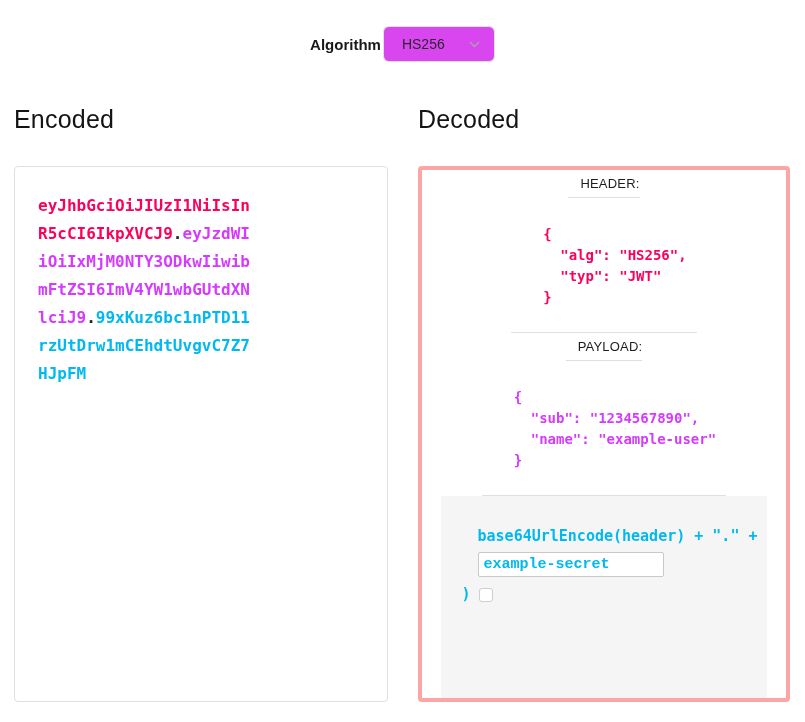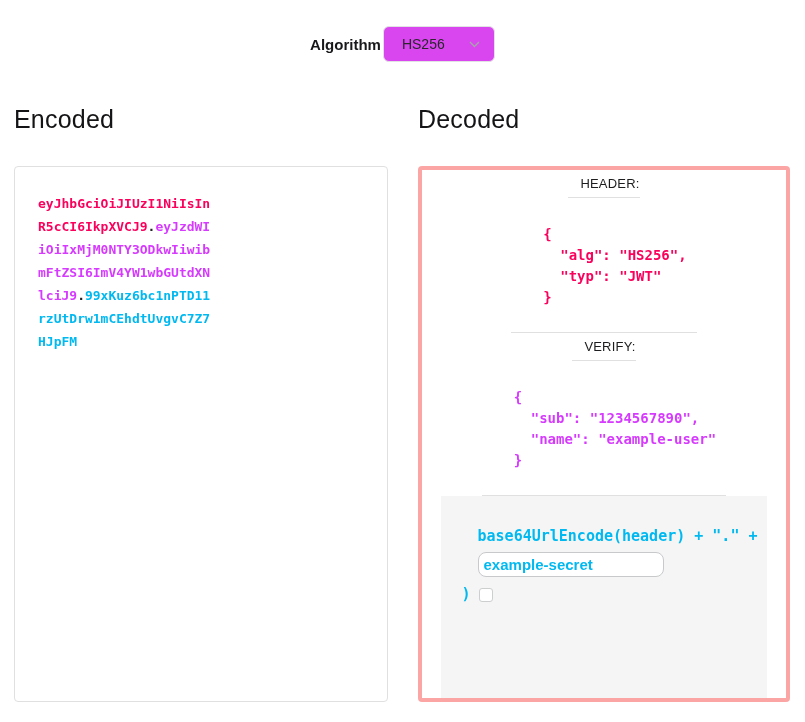--- a/index.html
+++ b/index.html
@@ -16,22 +16,22 @@
   .select-value { font-size:14px; color:#28282b; }
   .chev { display:block; }
 
   
   .cols { display:grid; grid-template-columns:374px 372px; column-gap:30px; padding:0 14px 0 14px; margin-top:42px; }
   h1.col-title { font-size:25px; font-weight:400; line-height:30px; color:#141416; margin-bottom:32px; letter-spacing:0.2px; }
 
   
   .encoded-box { height:536px; border:1px solid #e0e0e0; border-radius:4px;
     padding:25px 18px 0 23px; background:#fff; cursor:text; }
-  .token { font-family:"DejaVu Sans Mono", monospace; font-weight:700; font-size:13px;
-    line-height:23px; width:calc(22ch + 2px); word-break:break-all; letter-spacing:0; }
+  .token { font-family:"DejaVu Sans Mono", monospace; font-weight:700; font-size:16px;
+    line-height:28px; width:calc(22ch + 2px); word-break:break-all; letter-spacing:0; }
   .tok-header { color:var(--c-header,#fb015b); }
   .tok-dot { color:#232326; }
   .tok-payload { color:var(--c-payload,#d63aff); }
   .tok-sig { color:var(--c-signature,#00b9f1); }
 
   
   .decoded-panel { height:536px; border:4px solid #fca5a5; border-radius:4px;
     display:flex; flex-direction:column; overflow:hidden; background:#fff;align-items:center; }
   .sec-bar { flex:0 0 28px; display:flex; align-items:center; padding-left:12px;
     font-size:13px; color:#1d1d1f; letter-spacing:0.2px; background:#fff;
@@ -40,22 +40,22 @@
     font-family:"DejaVu Sans Mono", monospace; font-weight:700; font-size:14px; line-height:21px;
     white-space:pre; cursor:text; background:#fff; }
   .json-header { color:var(--c-header,#fb015b); }
   .json-payload { color:var(--c-payload,#d63aff); }
 
   .sig-area { flex:1 1 auto; background:#f5f5f6; padding:27px 10px 0 21px;
     font-family:"DejaVu Sans Mono", monospace; font-weight:700; font-size:15px; line-height:27px;
     color:var(--c-signature,#00b9f1); }
   .sig-indent { padding-left:16px; }
   .secret-input { display:block; margin:2px 0 4px 16px; width:186px; height:25px;
-    border:1px solid #c8c9cb; border-radius:8px; background:#fff; padding:0 5px;
-    font-family:Liberation Sans, sans-serif; font-weight:700; font-size:15px;
+    border:1px solid #c8c9cb; border-radius:2px; background:#fff; padding:0 5px;
+    font-family:Liberation Mono, monospace; font-weight:700; font-size:15px;
     color:var(--c-signature,#00b9f1); outline:none; }
   .sig-close-row { display:flex; align-items:center; gap:8px; margin-top:2px; }
   .b64-checkbox { appearance:none; -webkit-appearance:none; width:14px; height:14px;
     border:1px solid #cdced0; border-radius:3px; background:#fff; cursor:pointer; margin:0; }
   .chk-label { cursor:pointer; }
 </style>
 </head>
 <body>
 
 <div class="page">
@@ -82,21 +82,21 @@
     <div class="col">
       <h1 class="col-title">Decoded</h1>
       <div class="decoded-panel">
 
         <div class="sec-bar">HEADER:</div>
         <pre class="json-block json-header">{
   "alg": "HS256",
   "typ": "JWT"
 }</pre>
 
-        <div class="sec-bar">VERIFY:</div>
+        <div class="sec-bar">PAYLOAD:</div>
         <pre class="json-block json-payload">{
   "sub": "1234567890",
   "name": "example-user"
 }</pre>
 
         <div class="sig-area">
           <div class="sig-line sig-indent">base64UrlEncode(header) + "." +</div>
           <input class="secret-input" type="text" value="example-secret" style="">
           <div class="sig-close-row">
             <span>)</span>

